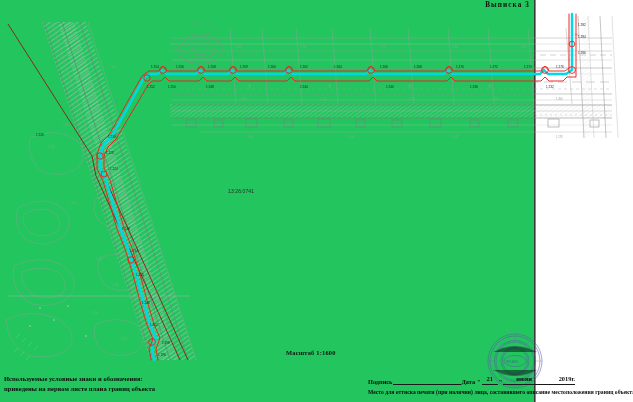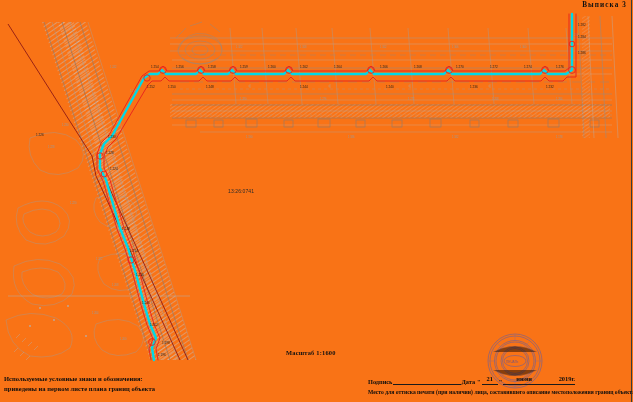--- a/index.html
+++ b/index.html
@@ -13,22 +13,22 @@
     position: relative;
     overflow: hidden;
     font-family: "Liberation Serif", serif;
     color: #000000;
   }
 
   
   #page {
     position: absolute;
     left: 0; top: 0;
-    width: 633px; height: 402px;
-    background: #f97316;
+    width: 536px; height: 402px;
+    background: #22c55e;
   }
   .frame-line {
     position: absolute;
     background: #3a3a3a;
   }
   #frame-right-v {
     right: 1px; top: 0; width: 1px; height: 402px;
   }
 
   

